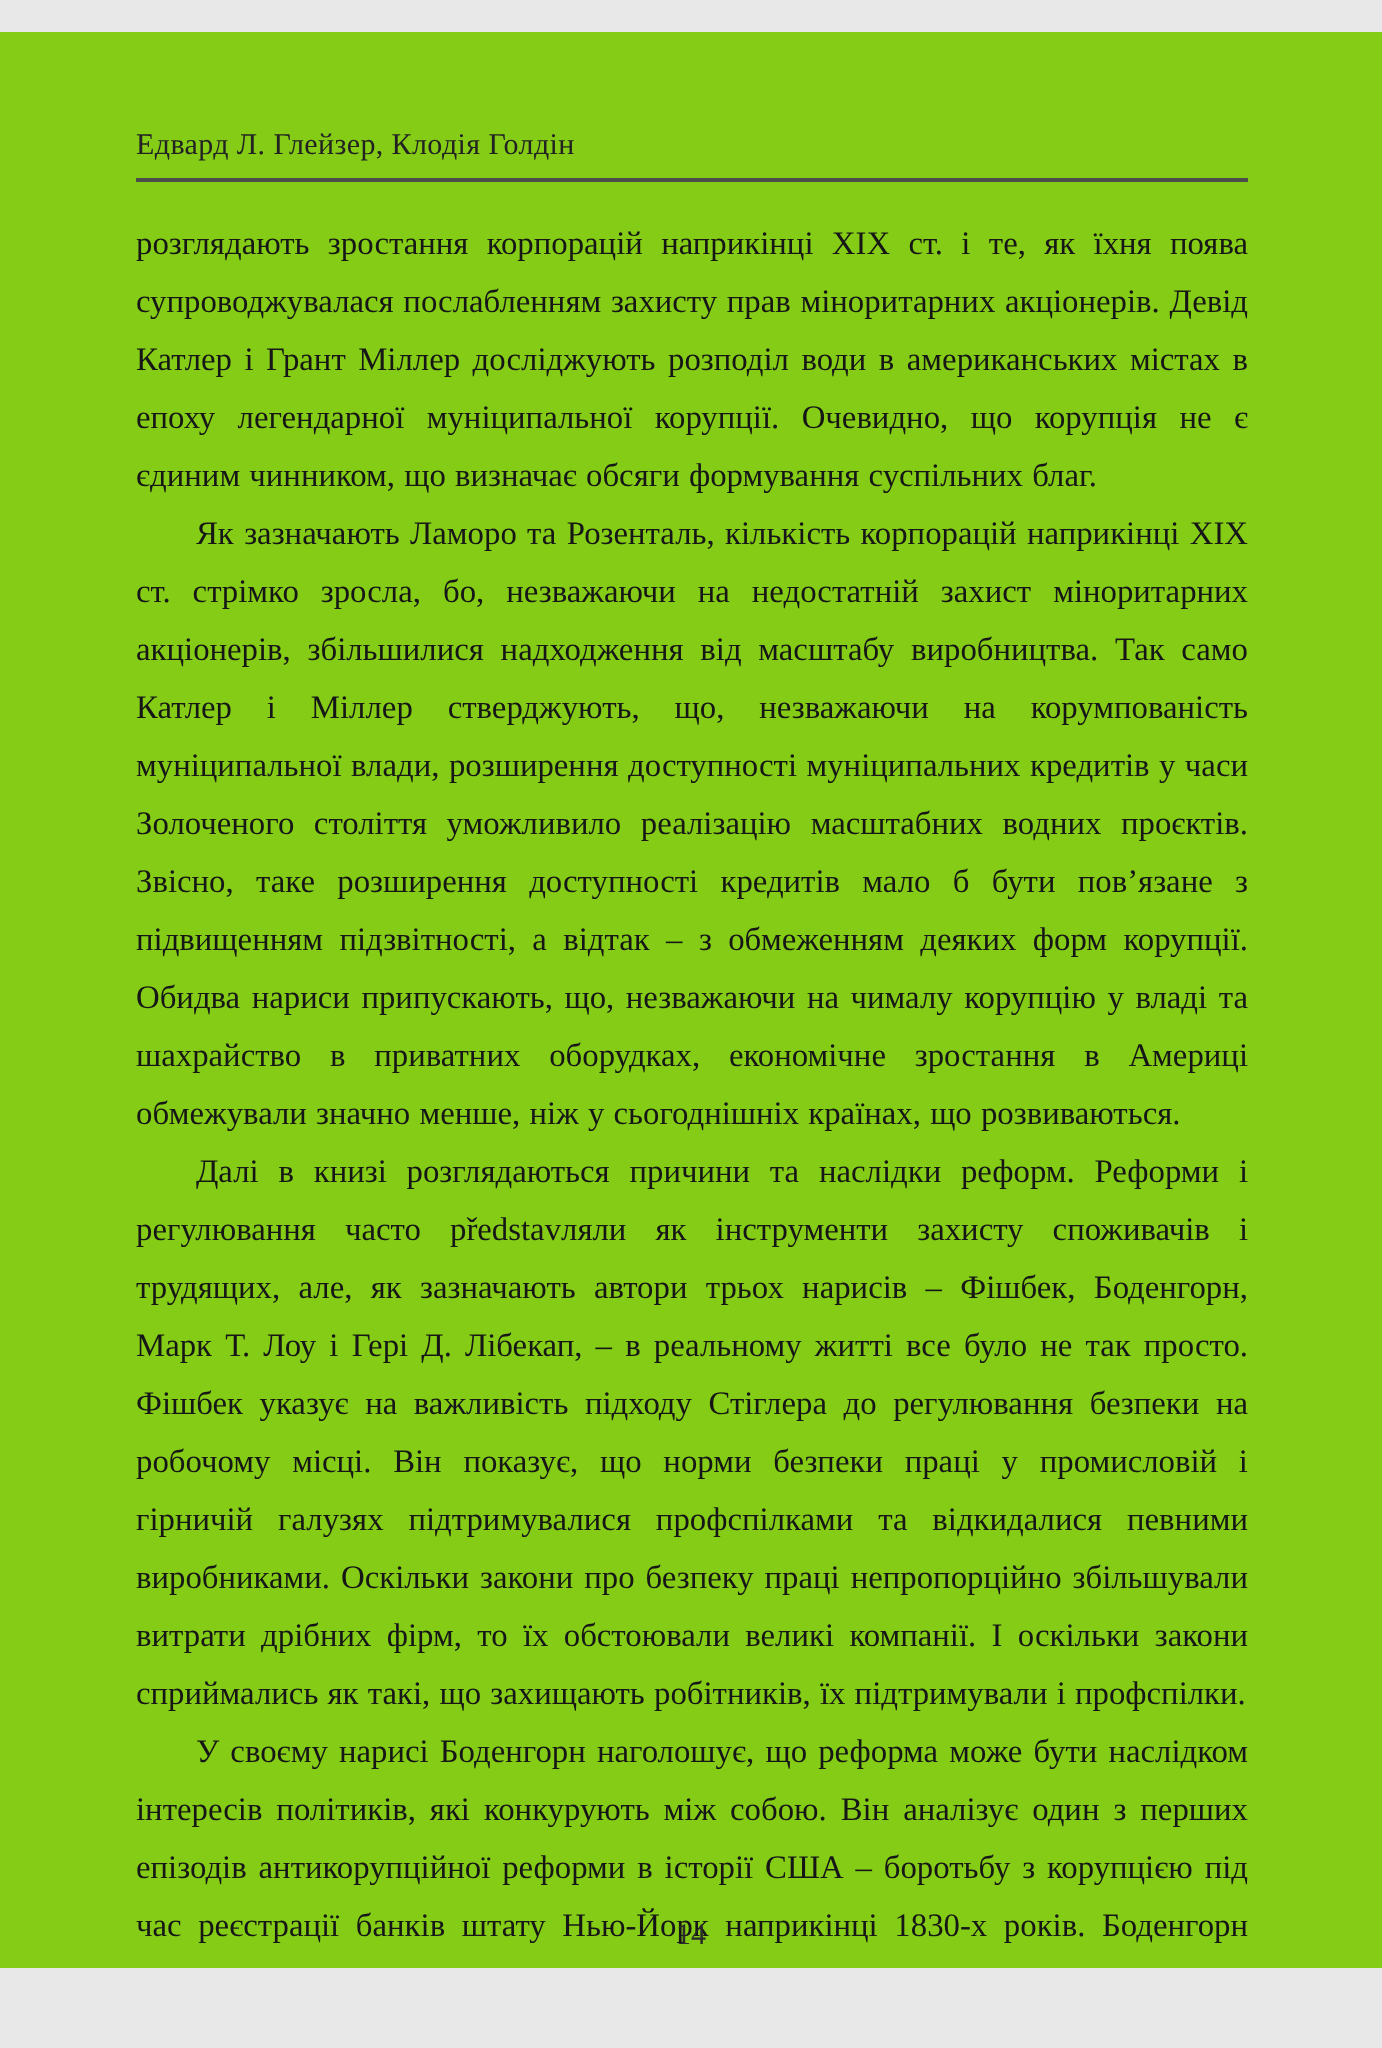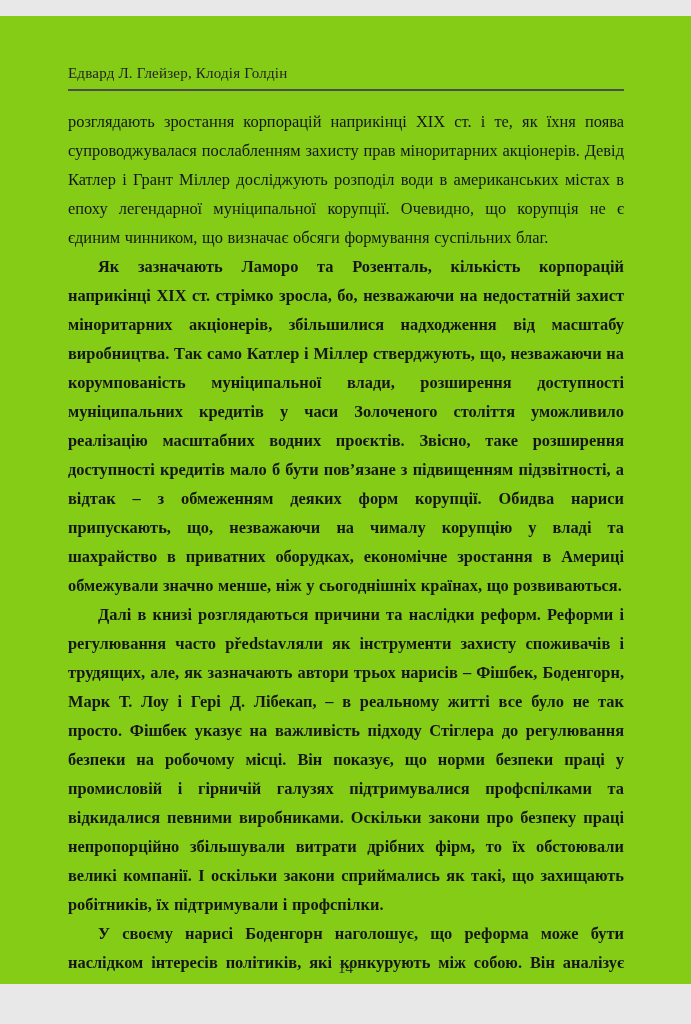--- a/index.html
+++ b/index.html
@@ -41,21 +41,20 @@
     line-height: 29px;
     text-align: justify;
     color: #161616;
   }
   .body-text p {
     margin: 0;
     word-spacing: 0.5px;
   }
   .body-text p.indented {
     text-indent: 30px;
-    font-weight: bold;
   }
   .page-number {
     position: absolute;
     left: 0;
     top: 944px;
     width: 691px;
     text-align: center;
     font-size: 15px;
     color: #2a2a2a;
   }

